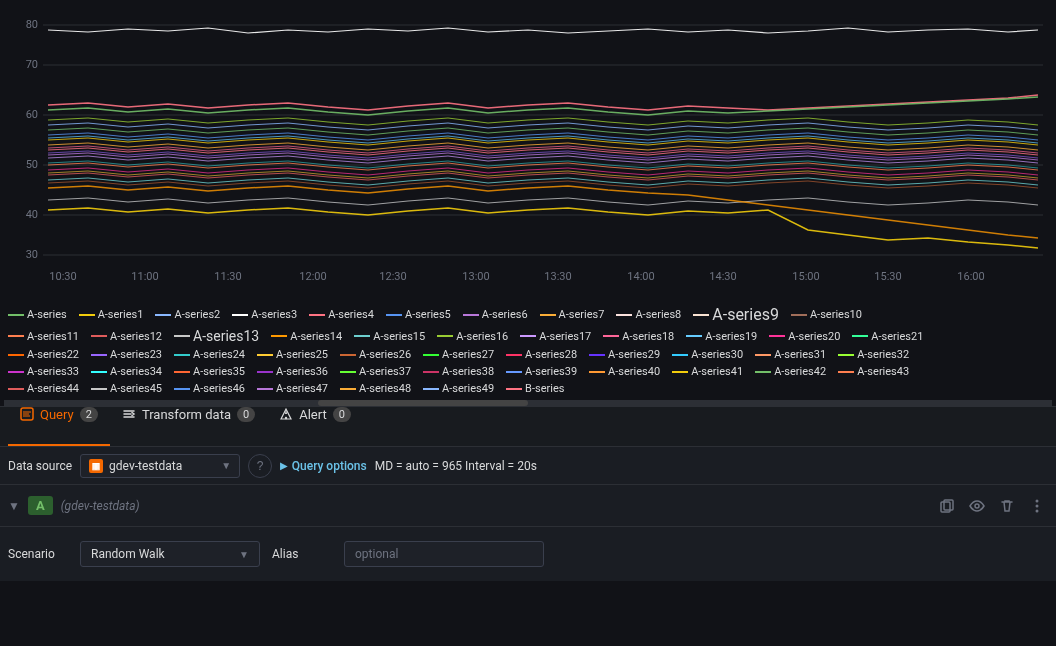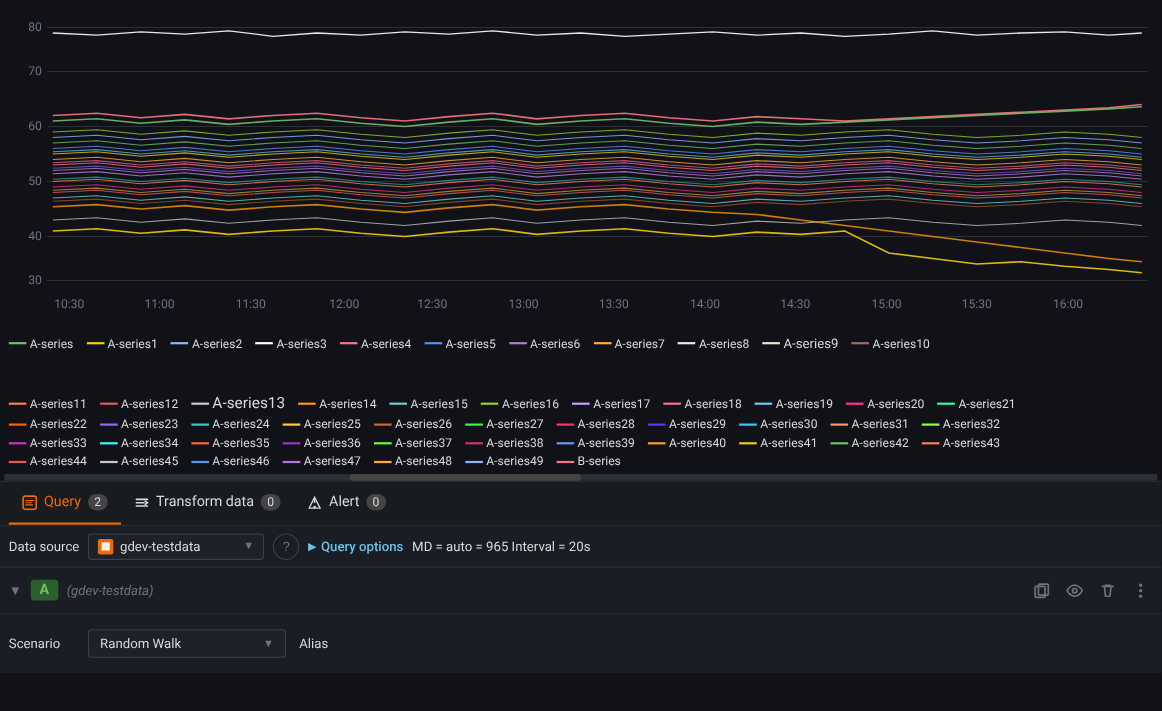--- a/index.html
+++ b/index.html
@@ -73,21 +73,21 @@
       align-items: center;
       background: #181b1f;
       border-top: 1px solid #2c2f35;
       padding: 0 8px;
       height: 40px;
       gap: 0;
     }
 
     .tab-item {
       display: flex;
-      align-items: center;
+      align-items: flex-start;
       gap: 6px;
       padding: 0 12px;
       height: 100%;
       cursor: pointer;
       font-size: 13px;
       color: #d8d9da;
       border-bottom: 2px solid transparent;
       position: relative;
     }
 
@@ -432,28 +432,28 @@
       <div class="legend-item">
         <span class="legend-line" style="background:#fbad37"></span>
         <span style="font-size:11px;color:#d8d9da">A-series7</span>
       </div>
       <div class="legend-item">
         <span class="legend-line" style="background:#fce2de"></span>
         <span style="font-size:11px;color:#d8d9da">A-series8</span>
       </div>
       <div class="legend-item">
         <span class="legend-line" style="background:#f9e2d2"></span>
-        <span style="font-size:12px;color:#d8d9da">A-series9</span>
+        <span style="font-size:16px;color:#d8d9da">A-series9</span>
       </div>
       <div class="legend-item">
         <span class="legend-line" style="background:#a16e5a"></span>
         <span style="font-size:11px;color:#d8d9da">A-series10</span>
       </div>
     </div>
-    <div style="display: flex; flex-wrap: nowrap; width: 100%; padding: 1px 4px; margin-top: 36px;">
+    <div style="display: flex; flex-wrap: nowrap; width: 100%; padding: 1px 4px;">
       <div class="legend-item">
         <span class="legend-line" style="background:#ff7f50"></span>
         <span style="font-size:11px;color:#d8d9da">A-series11</span>
       </div>
       <div class="legend-item">
         <span class="legend-line" style="background:#e05c5c"></span>
         <span style="font-size:11px;color:#d8d9da">A-series12</span>
       </div>
       <div class="legend-item">
         <span class="legend-line" style="background:#c8c8c8"></span>
@@ -709,13 +709,16 @@
   </div>
 </div>
 
 <div class="scenario-row">
   <span class="field-label">Scenario</span>
   <div class="field-select">
     <span>Random Walk</span>
     <span style="margin-left: auto; color: #6e7380; font-size: 10px;">▼</span>
   </div>
   <span class="field-label">Alias</span>
+  <div class="field-input">
+    <span style="color: #6e7380;">optional</span>
+  </div>
 </div>
 
 </body></html>

